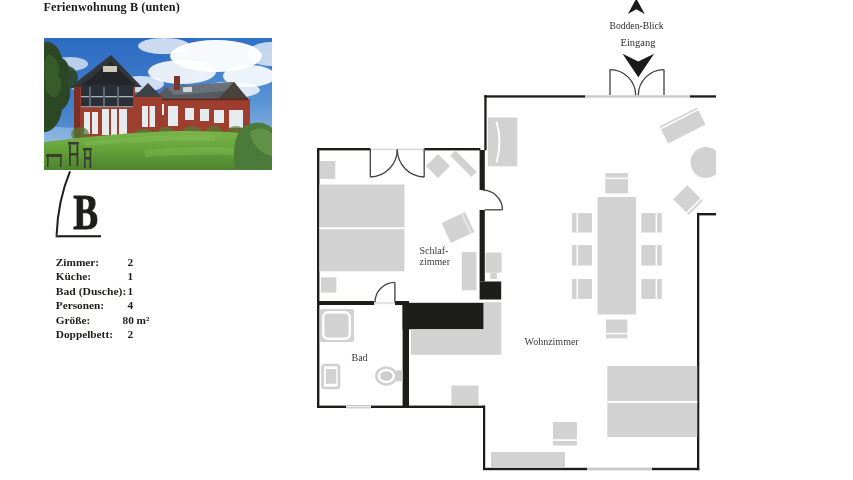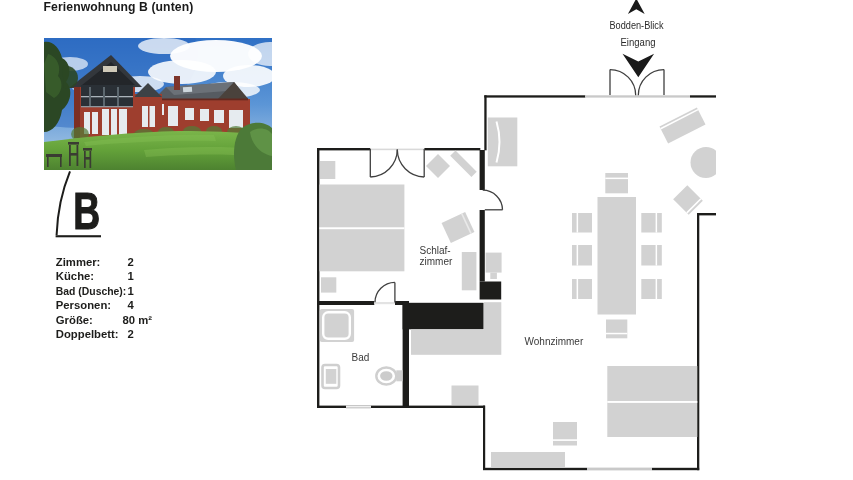--- a/index.html
+++ b/index.html
@@ -1,17 +1,17 @@
 <!DOCTYPE html>
 <html><head>
 <meta charset="utf-8">
 <style>
   html,body{margin:0;padding:0;background:#fff;}
   #page{position:relative;width:716px;height:480px;background:#fff;overflow:hidden;
-        font-family:Liberation Sans, sans-serif;}
+        font-family:Liberation Serif, serif;}
   svg{position:absolute;left:0;top:0;}
 </style>
 </head>
 <body>
 <div id="page">
 <svg width="853" height="480" viewBox="0 0 853 480">
 
 <g>
         <text x="43.5" y="11.4" font-size="12.2" font-weight="bold" fill="#1a1a1a" letter-spacing="0.1">Ferienwohnung B (unten)</text>
       </g>

